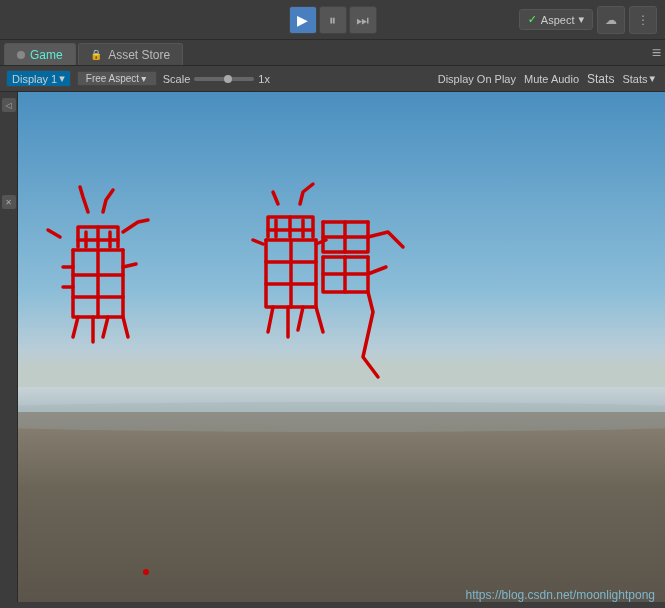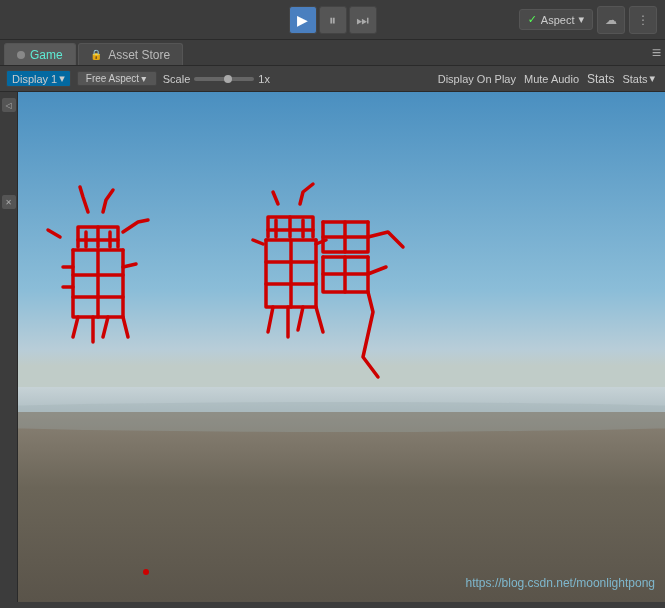--- a/index.html
+++ b/index.html
@@ -249,21 +249,21 @@
       position: absolute;
       top: 0;
       left: 0;
       right: 0;
       bottom: 0;
     }
 
     
     .watermark {
       position: absolute;
-      bottom: 12px;
+      bottom: 0;
       right: 10px;
       font-size: 12px;
       color: #87ceeb;
       opacity: 0.8;
       pointer-events: none;
     }
 
     
     .left-edge {
       position: absolute;

